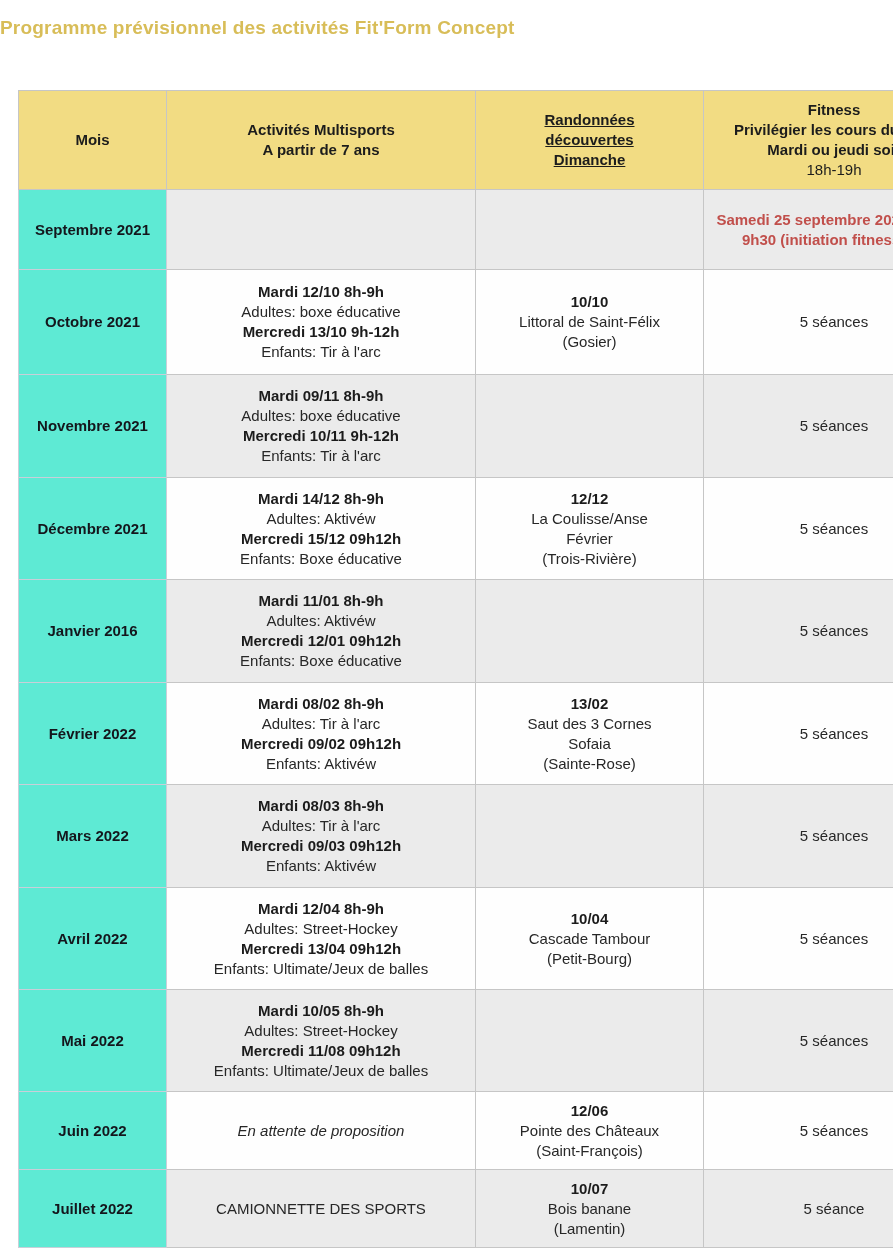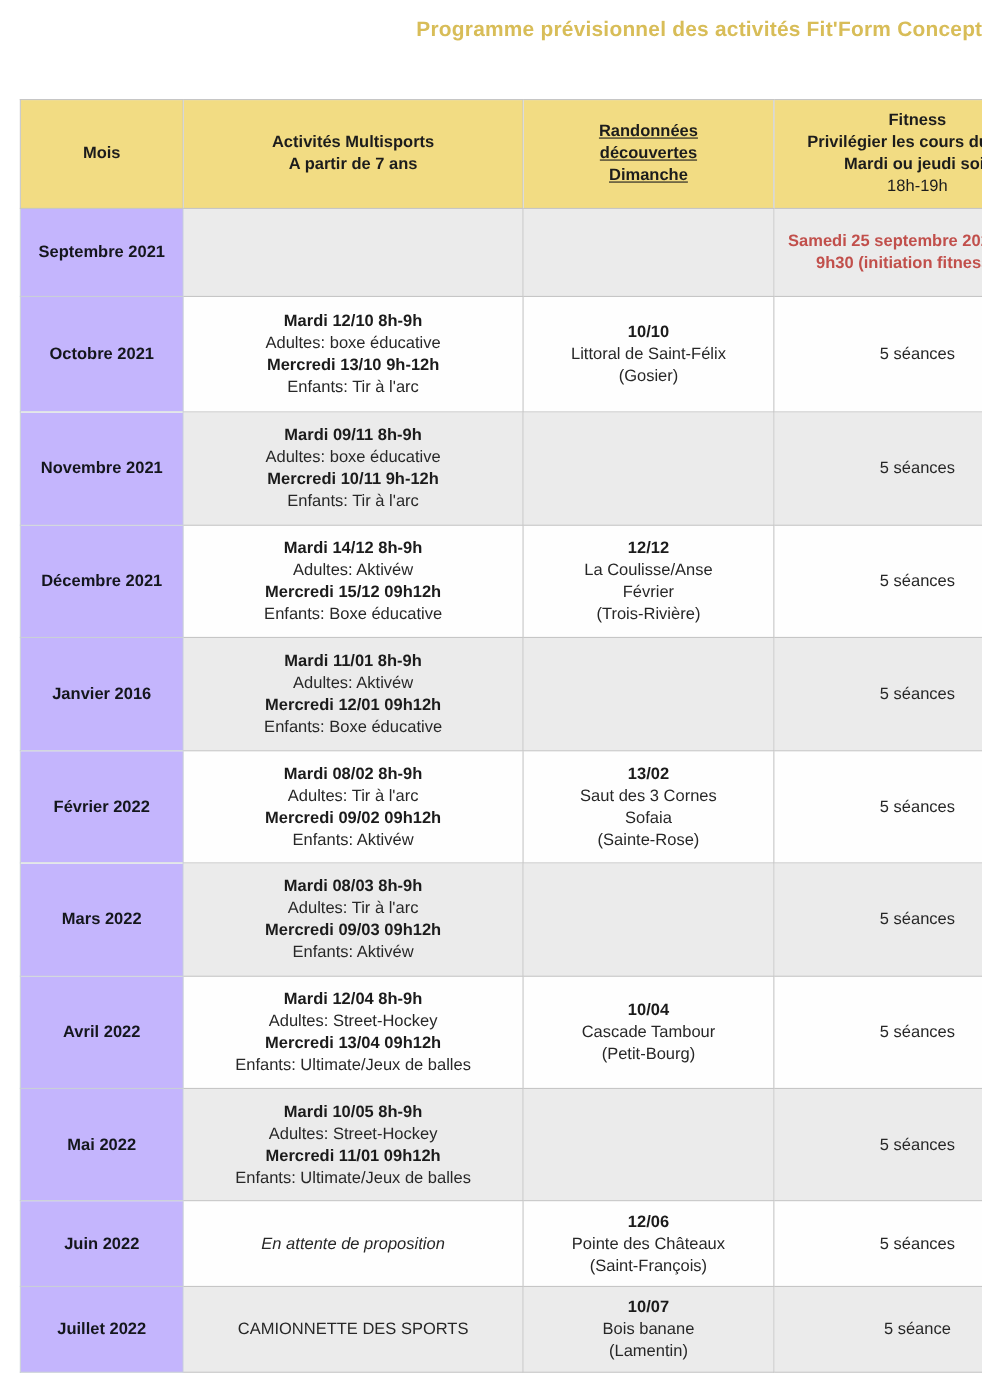--- a/index.html
+++ b/index.html
@@ -14,21 +14,21 @@
     height: 1259px;
     background: #ffffff;
     overflow: hidden;
   }
   .title {
     position: absolute;
     top: 17px;
     left: 0;
     width: 100%;
     margin: 0;
-    text-align: right;
+    text-align: left;
     font-size: 19px;
     font-weight: bold;
     color: #d8bd58;
     letter-spacing: 0.2px;
   }
   table.schedule {
     position: absolute;
     top: 90px;
     left: 18px;
     width: 862px;
@@ -49,21 +49,21 @@
     color: #1c1c1c;
     font-weight: bold;
     height: 88px;
   }
   .col-month   { width: 127px; }
   .col-act     { width: 288px; }
   .col-hike    { width: 207px; text-decoration: underline; }
   .col-fitness { width: 240px; }
 
   .schedule tbody th.month-cell {
-    background: #c4b5fd;
+    background: #5eead4;
     color: #14161c;
     font-weight: bold;
     border-color: #c9cfd8;
   }
   .schedule tbody td {
     background: #fefefe;
     color: #272727;
   }
   .schedule tbody tr.alt td {
     background: #ebebeb;
@@ -219,21 +219,21 @@
           </td>
           <td>
             <div class="line-n">5 séances</div>
           </td>
         </tr>
         <tr class="alt" style="height: 102px;">
           <th class="month-cell">Mai 2022</th>
           <td>
             <div class="line-b">Mardi 10/05 8h-9h</div>
             <div class="line-n">Adultes: Street-Hockey</div>
-            <div class="line-b">Mercredi 11/01 09h12h</div>
+            <div class="line-b">Mercredi 11/08 09h12h</div>
             <div class="line-n">Enfants: Ultimate/Jeux de balles</div>
           </td>
           <td></td>
           <td>
             <div class="line-n">5 séances</div>
           </td>
         </tr>
         <tr style="height: 78px;">
           <th class="month-cell">Juin 2022</th>
           <td>

